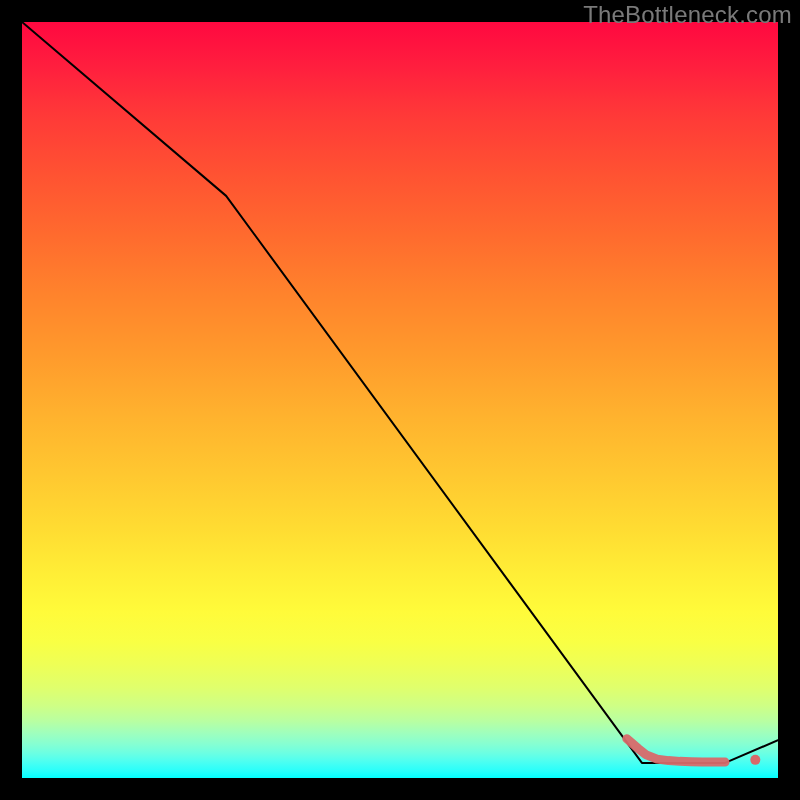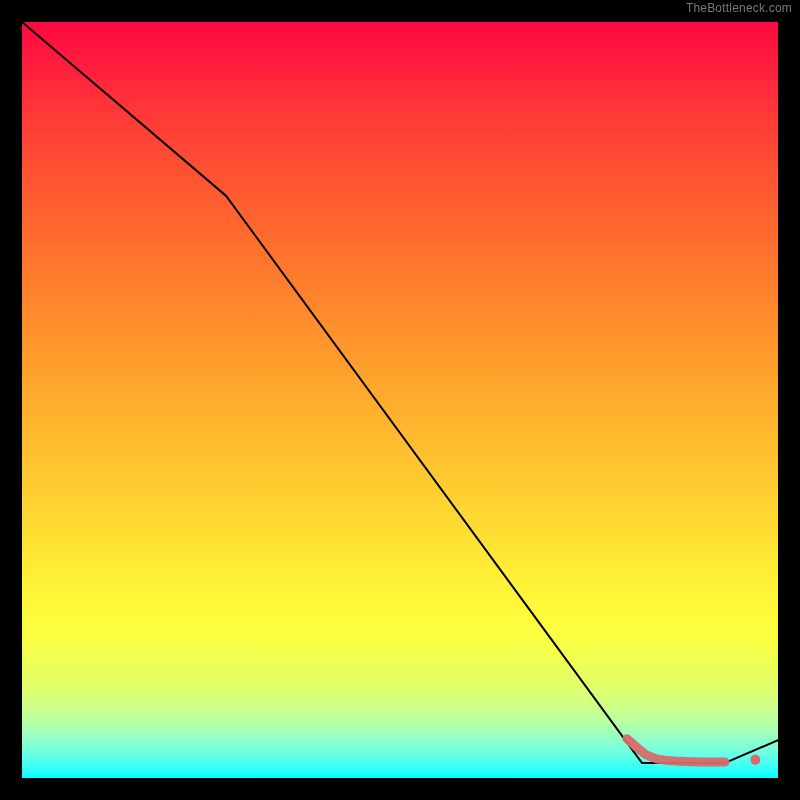--- a/index.html
+++ b/index.html
@@ -58,21 +58,21 @@
     left: 0;
     top: 0;
     width: 756px;
     height: 756px;
   }
   .credit {
     position: absolute;
     top: 1px;
     right: 8px;
     color: #7a7a7a;
-    font-size: 12px;
+    font-size: 24px;
     font-weight: 400;
     letter-spacing: 0.2px;
   }
 </style>
 </head>
 <body>
 
 <div class="frame">
   <div class="plot">
     <svg viewBox="0 0 756 756">

